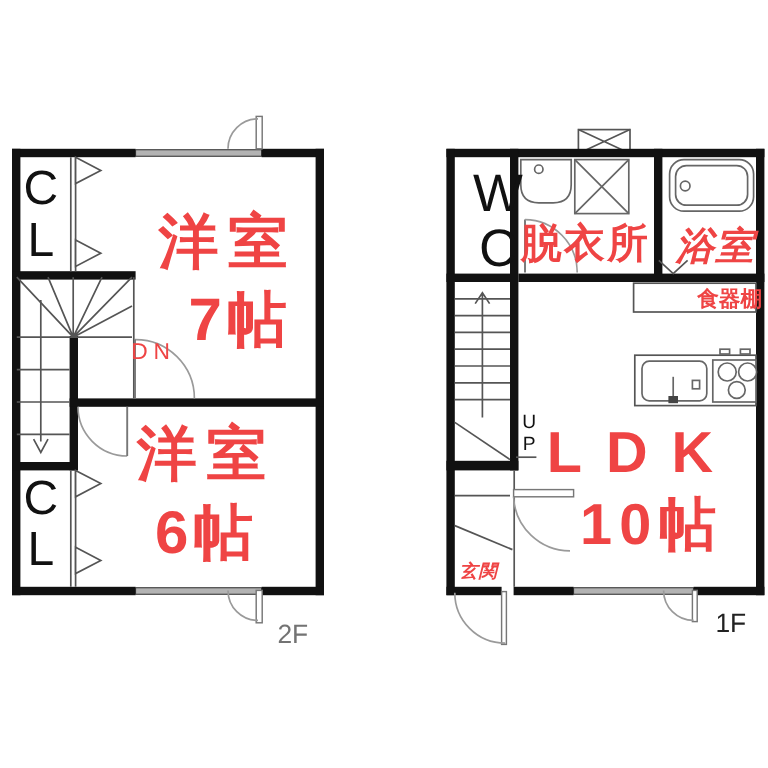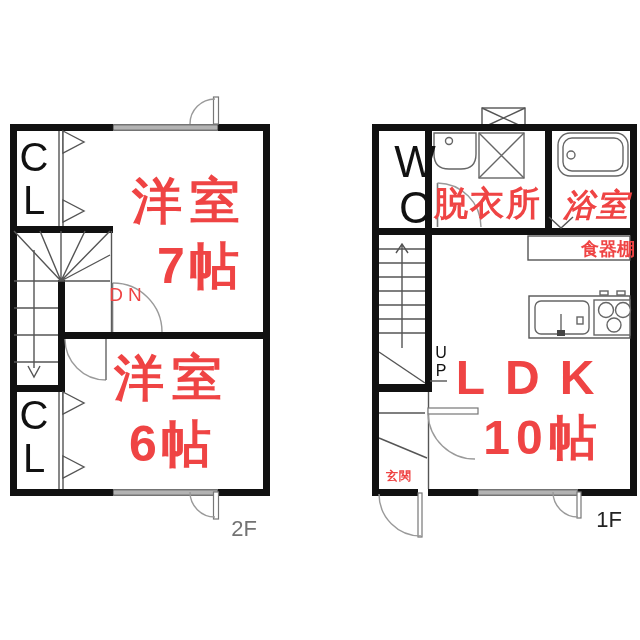--- a/index.html
+++ b/index.html
@@ -139,18 +139,18 @@
   </div>
 
   <div>
     <div class="stack" style="left:393px;top:139px;width:44px;font-size:44px;line-height:1.04;text-align:center;">WC</div>
     <div class="t room" style="left:488px;top:203px;font-size:34px;letter-spacing:2px;">脱衣所</div>
     <div class="t room" style="left:596px;top:205px;font-size:32px;letter-spacing:1px;font-style:italic;">浴室</div>
     <div class="t" style="left:580px;top:249px;font-size:18px;font-weight:600;margin-left:28px;">食器棚</div>
     <div class="stack" style="left:432px;top:344px;width:18px;font-size:16px;line-height:1.1;">UP</div>
     <div class="t room" style="left:535px;top:378px;font-size:48px;letter-spacing:20px;">LDK</div>
     <div class="t room" style="left:543px;top:438px;font-size:48px;letter-spacing:6px;">10帖</div>
-    <div class="t room" style="left:399px;top:476px;font-size:12px;letter-spacing:1px;">玄関</div>
+    <div class="t room" style="left:399px;top:476px;font-size:15px;letter-spacing:1px;font-style:italic;">玄関</div>
     <div class="t" style="left:609px;top:520px;font-size:22px;font-weight:500;color:#222;">1F</div>
   </div>
 
 
 </div>
 
 </body></html>

